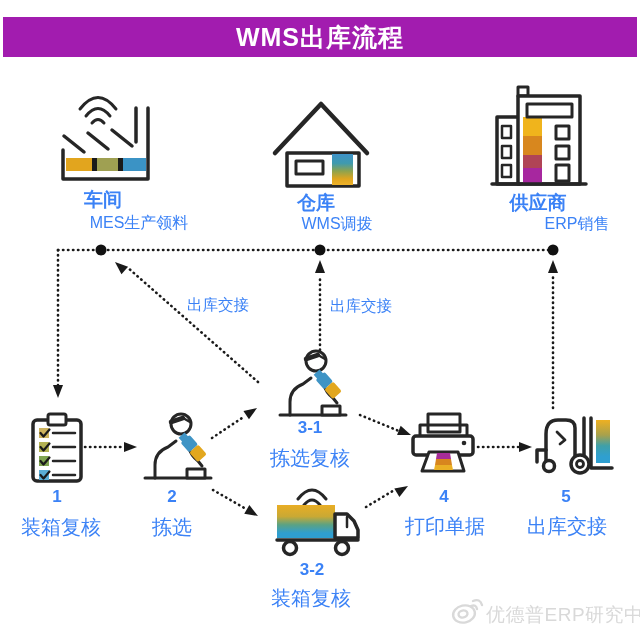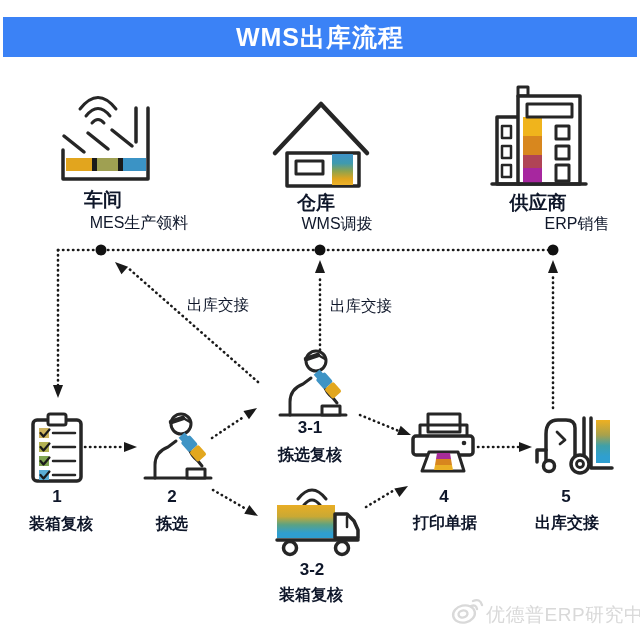--- a/index.html
+++ b/index.html
@@ -1,26 +1,26 @@
 <!DOCTYPE html>
 <html><head>
 <meta charset="utf-8">
 <style>
   html,body{margin:0;padding:0;background:#fff;}
   .page{position:relative;width:640px;height:631px;background:#ffffff;overflow:hidden;
         font-family:"Liberation Sans", sans-serif;}
   .overlay-svg{position:absolute;left:0;top:0;}
-  .title-bar{position:absolute;left:3px;right:3px;top:17px;height:40px;background:#3b82f6;
+  .title-bar{position:absolute;left:3px;right:3px;top:17px;height:40px;background:#a21caf;
              display:flex;align-items:center;justify-content:center;}
   .title-bar span{color:#ffffff;font-size:25px;font-weight:bold;letter-spacing:1px;}
-  .lbl{position:absolute;transform:translateX(-50%);white-space:nowrap;color:#0f172a;text-align:center;}
+  .lbl{position:absolute;transform:translateX(-50%);white-space:nowrap;color:#3b82f6;text-align:center;}
   .entity-name{font-size:19px;font-weight:bold;}
   .entity-sub{font-size:16px;margin-left:39px;}
   .step-num{font-size:17px;font-weight:bold;}
-  .step-label{font-size:16px;font-weight:bold;}
+  .step-label{font-size:20px;}
   .conn-label{font-size:15.5px;}
   .watermark-text{position:absolute;left:486px;top:602px;font-size:19px;color:#d9d9d9;
                   letter-spacing:0.5px;white-space:nowrap;}
 </style>
 </head>
 <body>
 
 <div class="page">
 
   <div class="title-bar">

